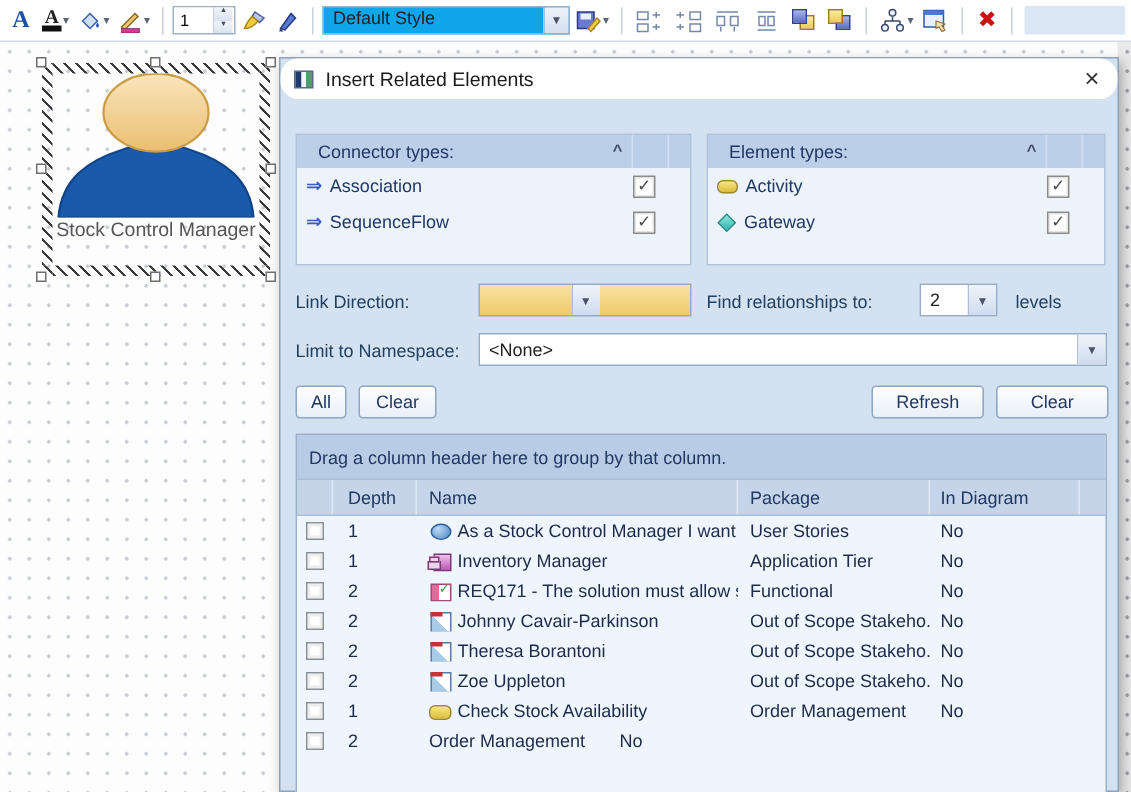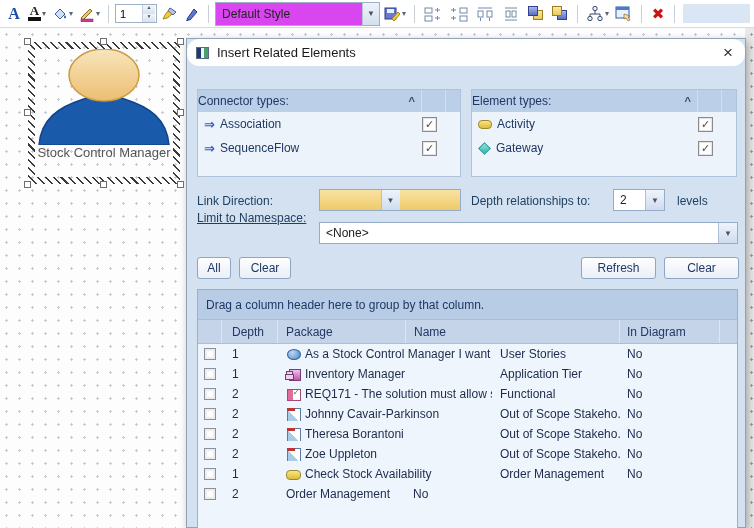--- a/index.html
+++ b/index.html
@@ -21,21 +21,21 @@
   }
   .tb-sep { width:1px; height:18px; background:#c9cfd9; margin:0 4px; }
   .caret { font-size:8px; color:#5a6678; margin-left:1px; }
   .glyphA { color:#1d4ea8; font-family:"Liberation Serif","DejaVu Serif",serif; font-weight:bold; font-size:16px; }
   .fontcolor-a { font-family:"Liberation Serif","DejaVu Serif",serif; font-weight:bold; font-size:13px; color:#222; line-height:10px; }
   .color-bar { width:13px; height:4px; background:#111; margin-top:1px; }
   .spinner { width:42px; height:19px; border:1px solid #9fb0c6; background:#fff; display:flex; }
   .spinner input { width:26px; border:0; outline:0; font-size:11px; padding-left:4px; font-family:inherit; }
   .spin-arrows { width:13px; display:flex; flex-direction:column; border-left:1px solid #c4d0e0; }
   .spin-arrows span { flex:1; font-size:5px; line-height:4px; text-align:center; color:#45506a; background:linear-gradient(#f2f6fb,#d8e2ef); }
-  .combo { height:24px; border:1px solid #9fb0c6; background:#d946ef; display:flex; align-items:center; }
+  .combo { height:19px; border:1px solid #9fb0c6; background:#0ea5e9; display:flex; }
   .combo .cval { padding:0 6px; font-size:12px; color:#222; flex:1; white-space:nowrap; overflow:hidden; }
   .combo .cbtn { width:17px; height:100%; border-left:1px solid #b6c4d6; background:linear-gradient(#eef3fa,#d4dfee); display:flex; align-items:center; justify-content:center; font-size:8px; color:#4a5468; }
   .sq { width:10px; height:10px; position:absolute; }
   .order-ic { width:18px; height:16px; position:relative; }
   .sq-blue { background:linear-gradient(#aab6ea,#5a6ec2); border:1px solid #32408e; }
   .sq-yel { background:linear-gradient(#fbe9a6,#ecc95e); border:1px solid #9a7e22; }
   .redx { color:#cc1111; font-size:15px; font-weight:bold; line-height:15px; }
   .tb-fill { flex:1; height:19px; background:#dbe6f5; border-radius:1px; margin-left:2px; }
 
   
@@ -80,21 +80,21 @@
   #dlg-icon i { flex:1; }
   #dlg-icon .s1{background:#1d3a6e}.s2{background:#f2f6fa}.s3{background:#4ba06e}
   #dlg-title { margin-left:8px; font-size:13px; color:#1a1a1a; }
   #dlg-close { margin-left:auto; font-size:17px; color:#333; line-height:16px; padding:0 3px; }
 
   .panel { position:absolute; border:1px solid #aec2da; background:#ecf3fb; }
   #panel-conn { left:10px; top:50px; width:264px; height:88px; }
   #panel-elem { left:284px; top:50px; width:266px; height:88px; }
   .panel-header {
     height:22px; background:#bccfe8; display:flex; align-items:center;
-    color:#1f3864; font-size:12px; padding-left:0;
+    color:#1f3864; font-size:12px; padding-left:14px;
   }
   .panel-header .ph-label { flex:1; }
   .ph-chevron { font-size:11px; color:#3c4a62; font-weight:bold; padding:0 6px; }
   .ph-cell { width:24px; height:100%; border-left:1px solid #d2e0f1; }
   .ph-cell2 { width:15px; }
   .panel-item { height:24px; display:flex; align-items:center; padding-left:6px; color:#1f3864; font-size:12px; }
   .panel-item .pi-label { margin-left:5px; }
   .pcheck {
     margin-left:auto; margin-right:23px; width:15px; height:15px;
     background:#fdfdfd; border:1px solid #8a8a8a; box-shadow:inset 0 0 0 1px #e4e4e4;
@@ -388,45 +388,45 @@
       <span class="pi-label">Gateway</span>
       <span class="pcheck">✓</span>
     </div>
   </div>
 
   <span class="dlg-label" style="left:10px;top:155px;">Link Direction:</span>
   <div class="dcombo" id="combo-direction">
     <span class="dval">Outgoing</span>
     <span class="dbtn">▼</span>
   </div>
-  <span class="dlg-label" style="left:284px;top:155px;">Depth relationships to:</span>
+  <span class="dlg-label" style="left:284px;top:155px;">Find relationships to:</span>
   <div class="dcombo" id="combo-levels">
     <span class="dval">2</span>
     <span class="dbtn">▼</span>
   </div>
   <span class="dlg-label" style="left:490px;top:155px;">levels</span>
 
-  <span class="dlg-label" style="left:10px;top:172px;text-decoration:underline;">Limit to Namespace:</span>
+  <span class="dlg-label" style="left:10px;top:188px;">Limit to Namespace:</span>
   <div class="dcombo" id="combo-namespace">
     <span class="dval">&lt;None&gt;</span>
     <span class="dbtn">▼</span>
   </div>
 
   <div class="dbutton" id="btn-all">All</div>
   <div class="dbutton" id="btn-clear-left">Clear</div>
   <div class="dbutton" id="btn-refresh">Refresh</div>
   <div class="dbutton" id="btn-clear-right">Clear</div>
 
   <div id="table">
     <div id="group-bar">Drag a column header here to group by that column.</div>
     <div id="col-header">
       <div class="hcell c0"></div>
       <div class="hcell c1">Depth</div>
+      <div class="hcell c2">Name</div>
       <div class="hcell c3">Package</div>
-      <div class="hcell c2">Name</div>
       <div class="hcell c4">In Diagram</div>
       <div class="hcell c5"></div>
     </div>
 
     <div class="trow">
       <div class="tcell c0">
           <span class="rcheck"></span>
         </div>
       <div class="tcell c1">1</div>
       <div class="tcell c2">

